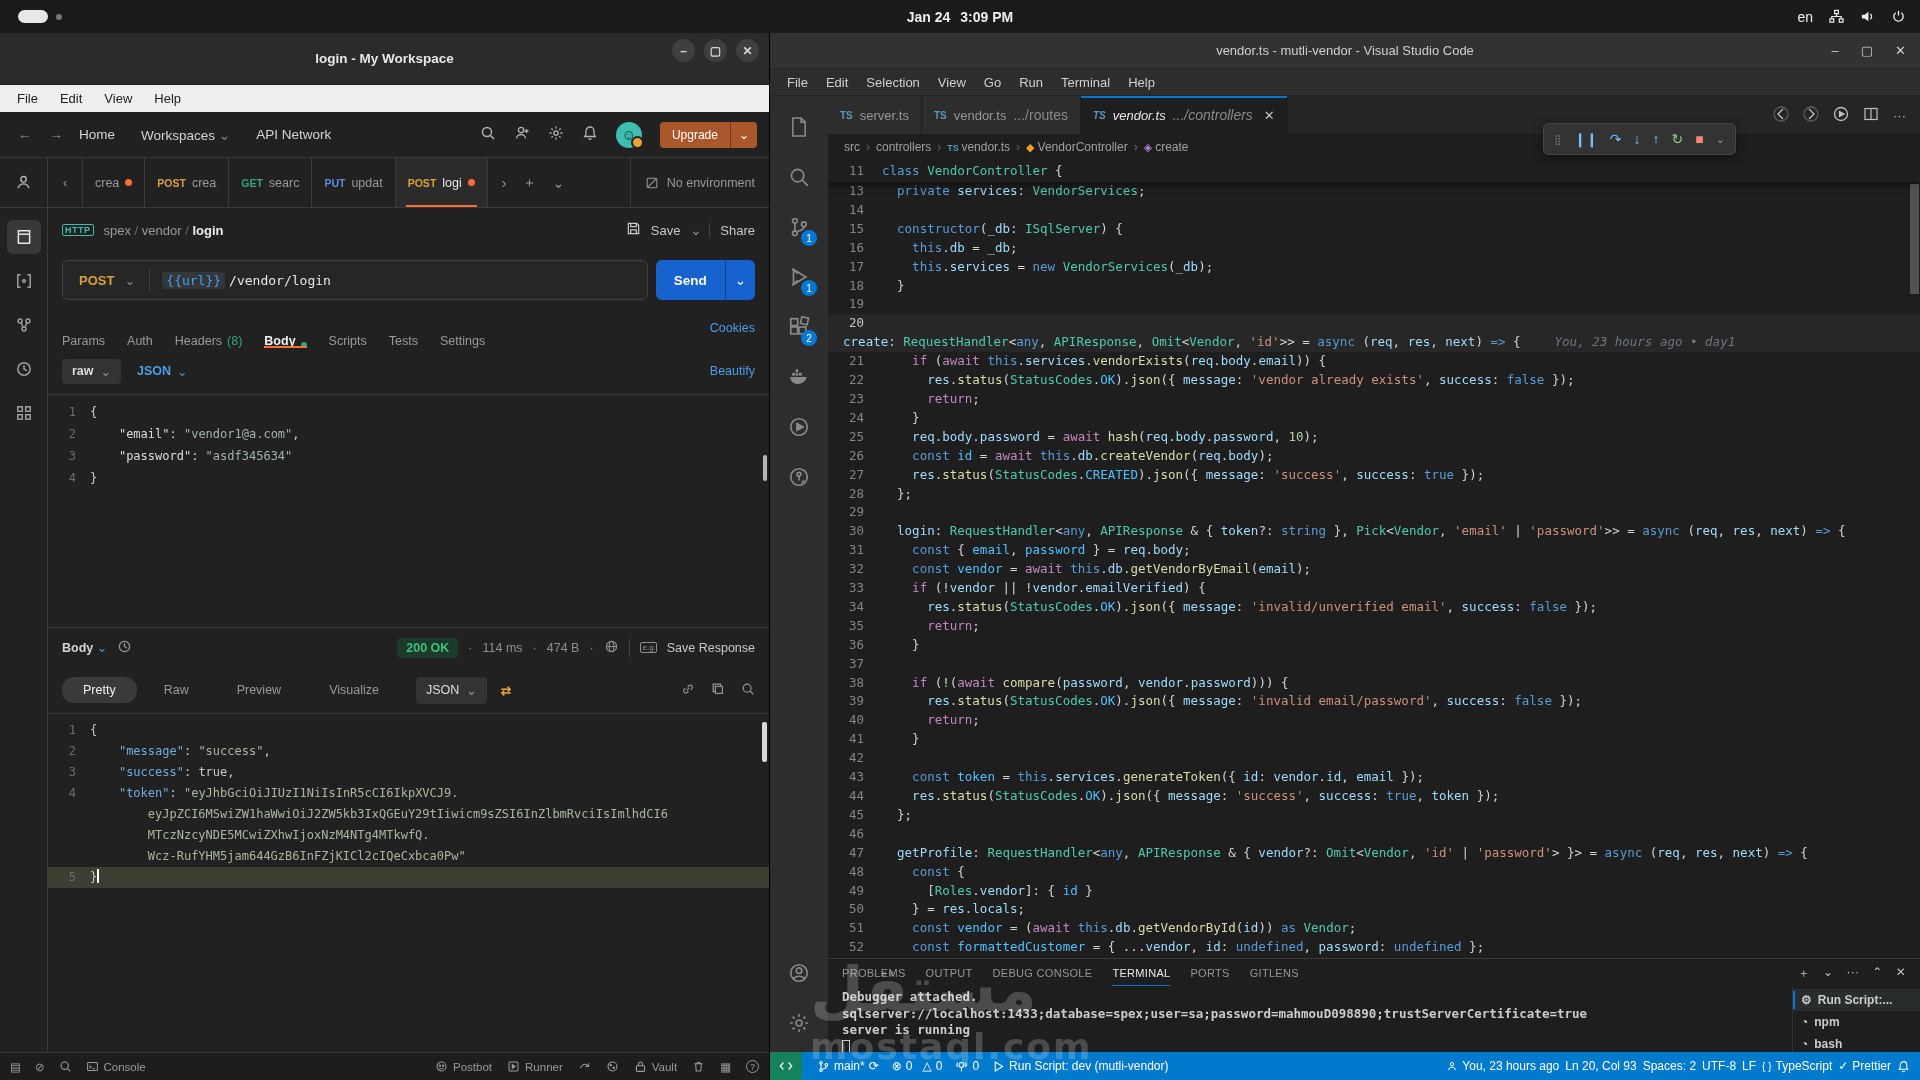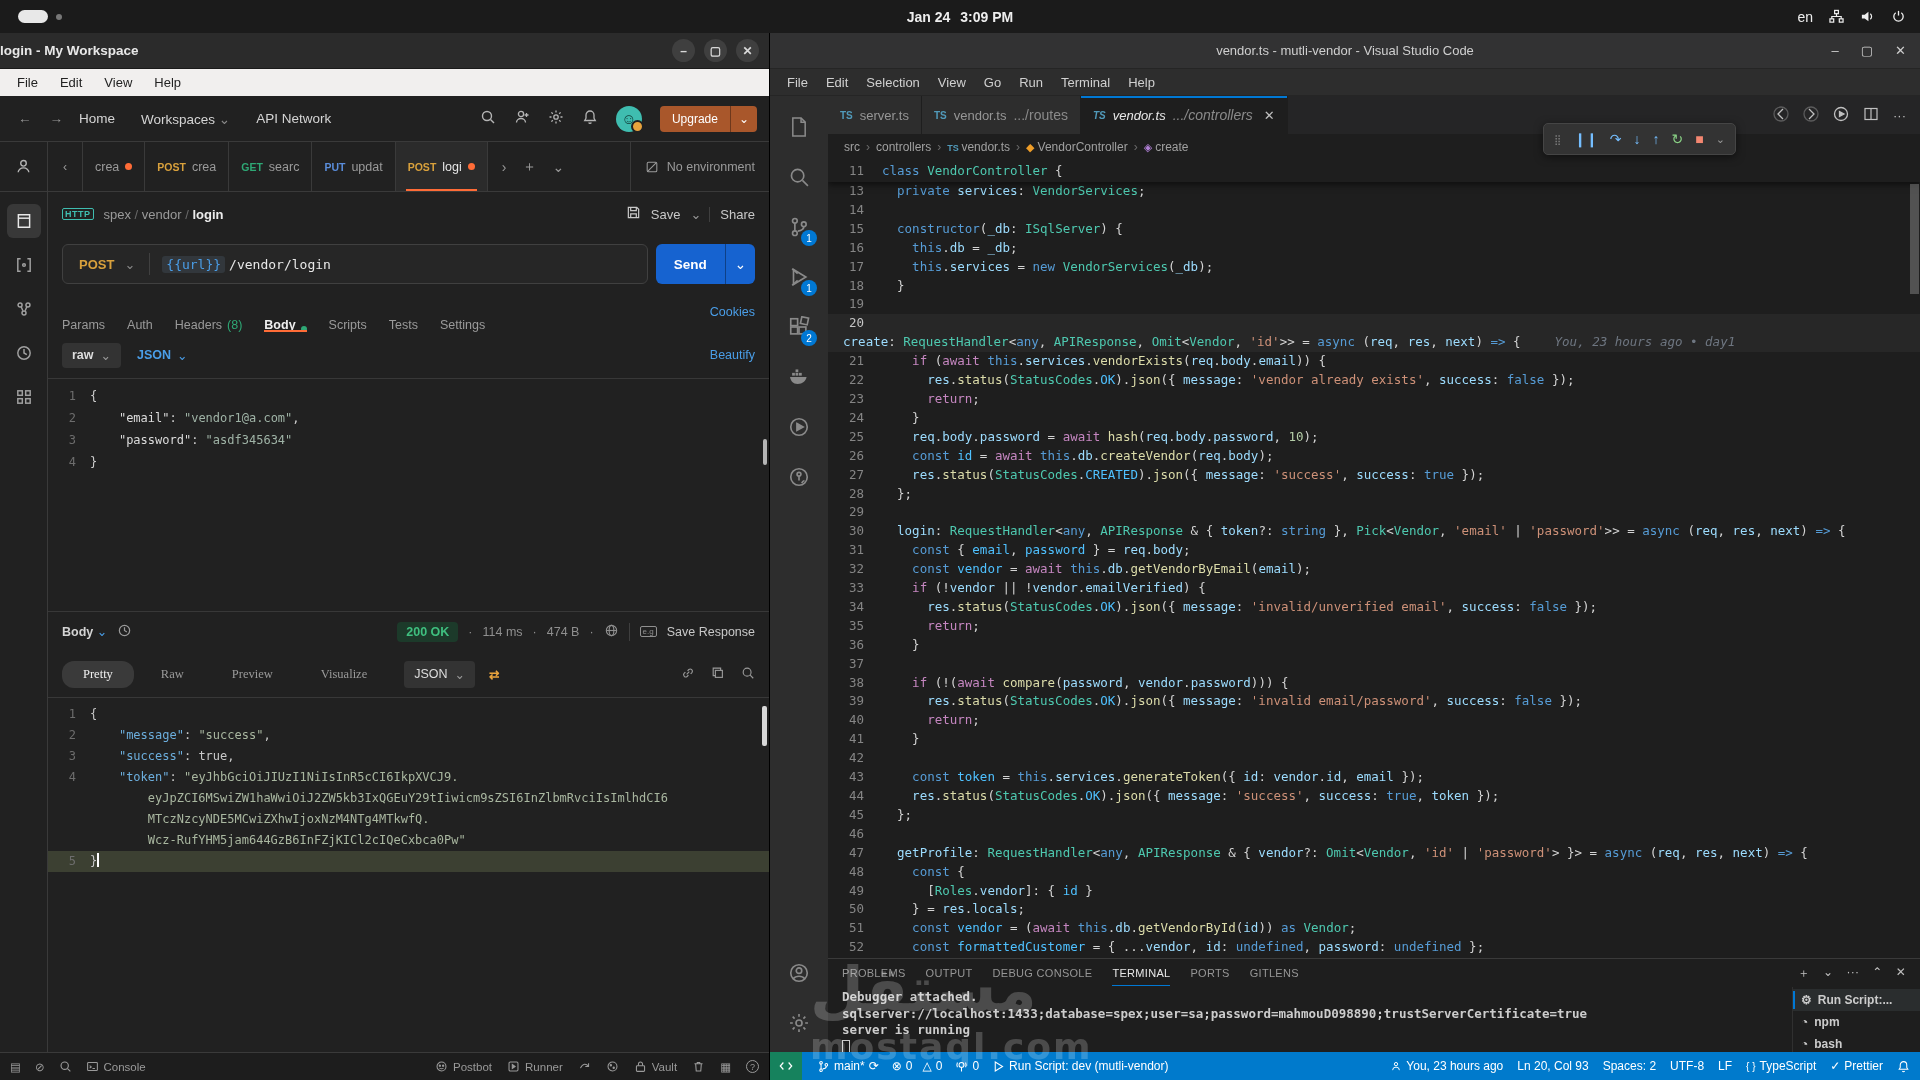--- a/index.html
+++ b/index.html
@@ -17,22 +17,22 @@
               font-weight:bold; display:flex; gap:10px; }
   .tb-right { margin-left:auto; display:flex; align-items:center; gap:16px; padding-right:14px; }
   .tb-right svg { display:block; }
 
   
   .windows { display:flex; height:1047px; }
 
   
   .postman { width:770px; background:#212121; display:flex; flex-direction:column;
              border-right:1px solid #000; color:#ccc; }
-  .pm-titlebar { height:36px; background:#2b2b2b; position:relative;
-                 display:flex; align-items:center; justify-content:flex-start;
+  .pm-titlebar { height:52px; background:#2b2b2b; position:relative;
+                 display:flex; align-items:center; justify-content:center;
                  color:#e8e8e8; font-weight:bold; font-size:13.5px; border-bottom:1px solid #1a1a1a;}
   .pm-winctl { position:absolute; right:10px; top:6px; display:flex; gap:9px; }
   .winbtn { width:23px; height:23px; border-radius:50%; background:#3f3f3f; color:#d8d8d8;
             display:flex; align-items:center; justify-content:center; font-size:12px; }
   .pm-menubar { height:27px; background:#f1efee; color:#222; display:flex; align-items:center;
                 gap:4px; padding-left:8px; font-size:13px; }
   .pm-menubar span { padding:2px 9px; }
   .pm-header { height:46px; background:#212121; border-bottom:1px solid #3a3a3a;
                display:flex; align-items:center; font-size:13.5px; color:#d4d4d4; }
   .pm-nav-arrows { display:flex; gap:18px; padding:0 16px 0 18px; color:#9a9a9a; }
@@ -113,21 +113,21 @@
   .pm-body-scroll { position:absolute; right:2px; top:60px; width:4px; height:26px; background:#cfcfcf; border-radius:2px; opacity:.85;}
 
   .pm-resphdr { height:40px; border-top:1px solid #383838; display:flex; align-items:center;
                 padding:0 14px; gap:10px; font-size:12.5px; color:#d4d4d4; }
   .resp-meta { margin-left:auto; display:flex; align-items:center; gap:10px; color:#8f8f8f;padding-left:31px; }
   .status-ok { background:#1c3a2a; color:#3fbf7f; font-weight:bold; border-radius:4px; padding:3px 9px; }
   .meta-div { width:1px; height:18px; background:#3f3f3f; }
   .eg-box { border:1px solid #8f8f8f; border-radius:2px; font-size:8px; padding:0 2px; }
 
   .pm-resptabs { height:46px; display:flex; align-items:center; padding:0 14px; gap:6px; font-size:12.5px; color:#9a9a9a;}
-  .rt-chip { padding:6px 21px; border-radius:12px;font-family:Liberation Serif, serif; }
+  .rt-chip { padding:6px 21px; border-radius:12px; }
   .rt-chip.active { background:#3a3a3a; color:#f0f0f0; }
   .rt-json { background:#333; border-radius:4px; padding:6px 10px; margin-left:10px; display:flex; gap:7px; color:#ddd;}
   .wrap-ic { color:#e8a33d; font-weight:bold; margin-left:8px; letter-spacing:-1px;}
   .rt-right { margin-left:auto; display:flex; gap:16px; color:#9a9a9a; }
 
   .pm-respeditor { flex:1; border-top:1px solid #383838; position:relative; font-size:12px;
                    line-height:21px; padding-top:6px; overflow:hidden; }
   .jk { color:#6caedd; } .js { color:#a9b7a0; } .jd { color:#c9c9c9; }
   .hl-line { background:#3c4032; }
   .cursor-bar { display:inline-block; width:2px; height:14px; background:#fff; vertical-align:-2px; }
@@ -205,21 +205,21 @@
   .term-side { width:128px; border-left:1px solid #303030; font-size:12px; color:#cccccc; padding-top:2px; }
   .side-row { height:22px; display:flex; align-items:center; gap:6px; padding-left:8px; position:relative; }
   .side-row.sel { background:#2a2d2e; }
   .side-row.sel::before { content:""; position:absolute; left:0; top:2px; bottom:2px; width:2px; background:#0078d4; }
 
   .vs-statusbar { height:28px; background:#007acc; color:#fff; display:flex; align-items:center;
                   font-size:12px; padding:0 10px 0 0; }
   .sbL { display:flex; align-items:center; gap:13px; }
   .remote { background:#16825d; height:28px; display:flex; align-items:center; padding:0 9px; margin-right:2px; }
   .vs-sb-item { display:flex; align-items:center; gap:4px; white-space:nowrap; }
-  .sbR { margin-left:auto; display:flex; align-items:center; gap:14px; }
+  .sbR { margin-left:auto; display:flex; align-items:center; gap:6px; }
 
   .watermark { position:absolute; left:40px; top:920px; z-index:9; color:#fff; opacity:.20;
                pointer-events:none; font-family:"DejaVu Sans",sans-serif; }
   .wm-ar { font-size:62px; font-weight:bold; }
   .wm-la { font-size:36px; font-weight:bold; letter-spacing:2px; }
 
   svg { flex:none; }
 </style>
 </head>
 <body>

